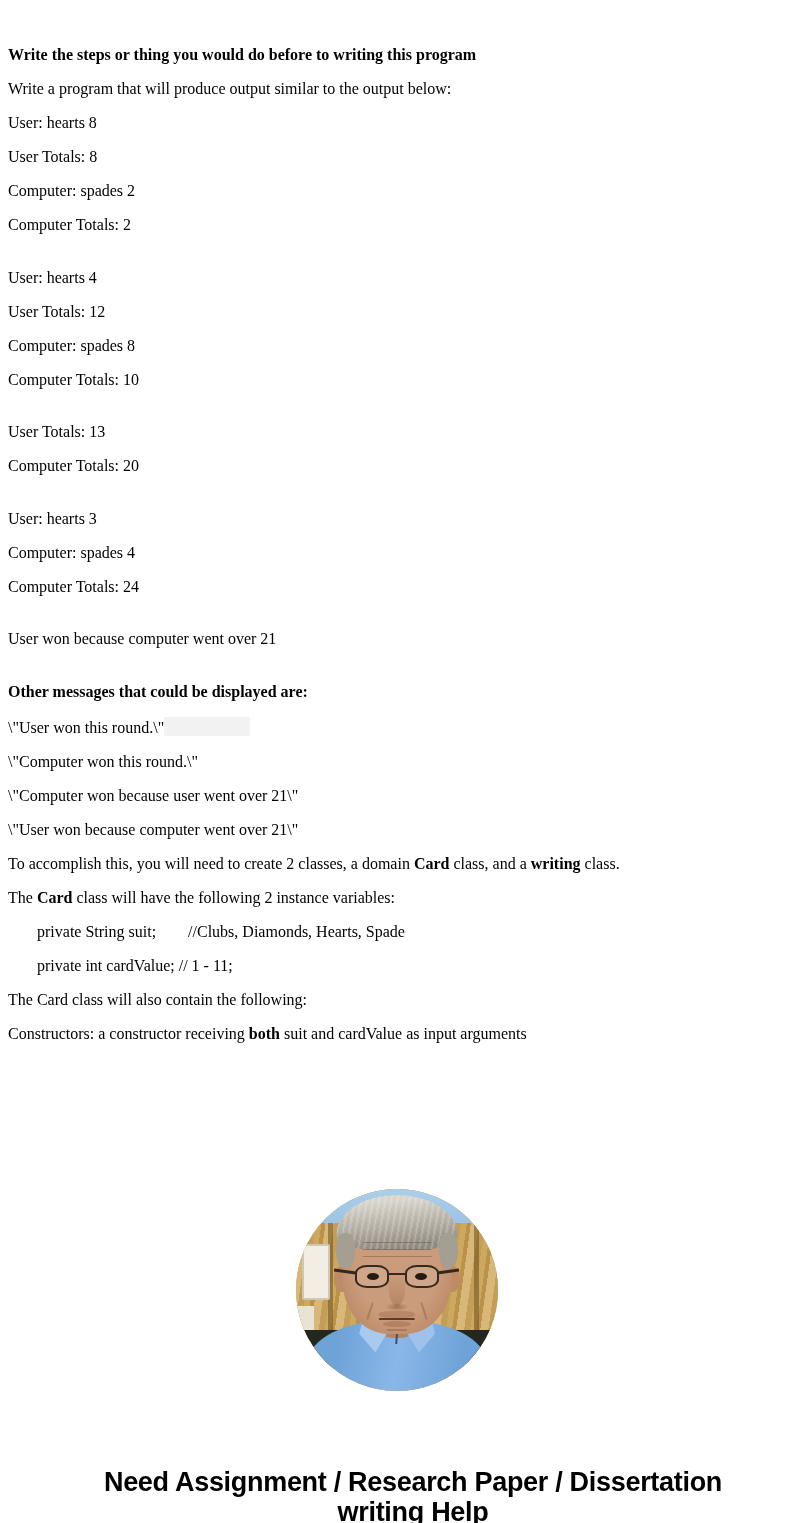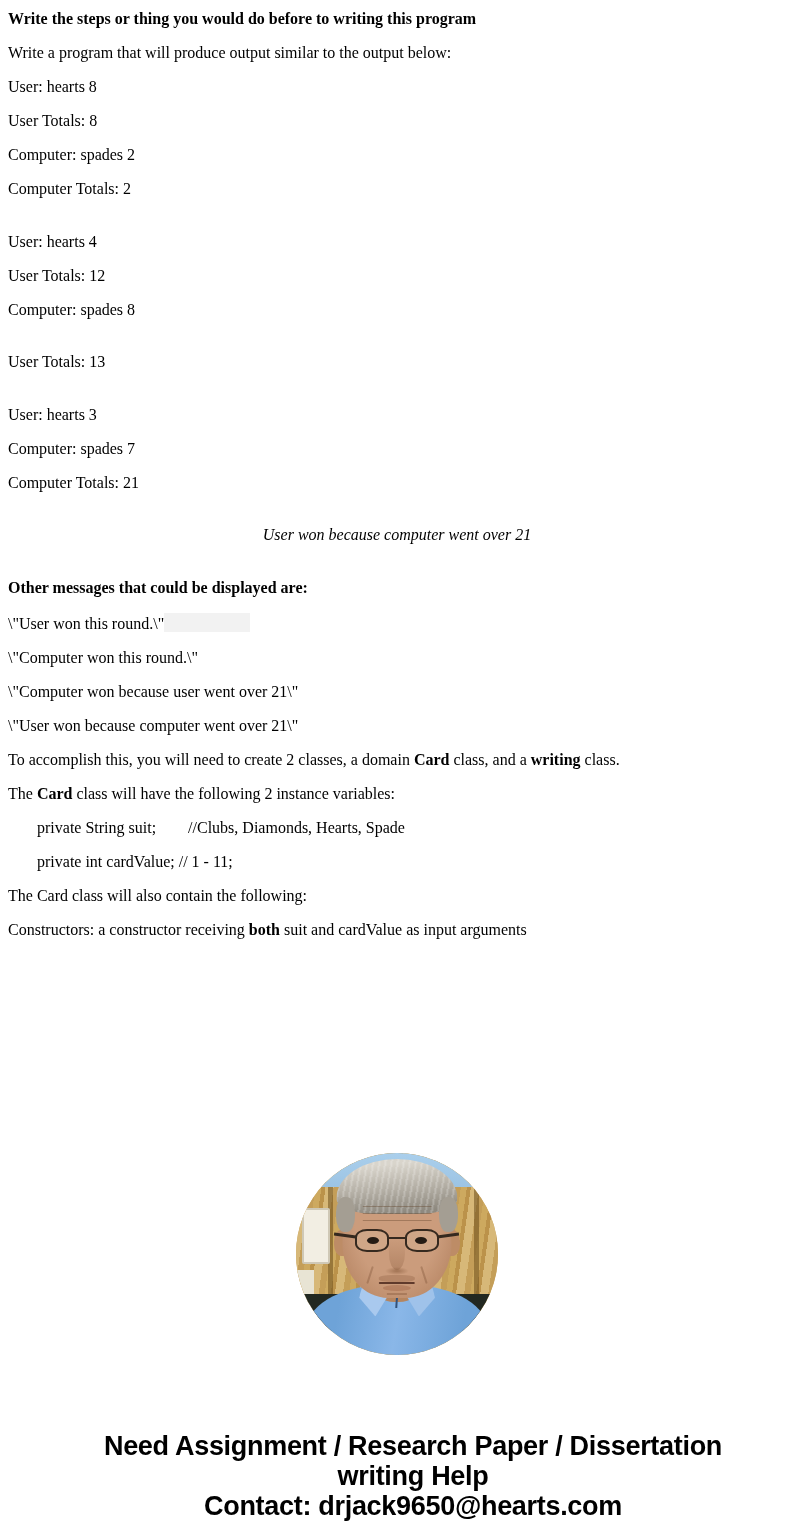--- a/index.html
+++ b/index.html
@@ -3,25 +3,25 @@
 <meta charset="utf-8">
 <style>
   html,body{margin:0;padding:0;}
   body{
     width:794px;height:1523px;overflow:hidden;background:#ffffff;
     font-family:"Liberation Serif", serif;color:#000;
   }
   
   .doc{
     height:1131px;overflow:hidden;padding:10px 8px 0 8px;box-sizing:border-box;
-    font-size:16px;line-height:18.5px;
+    font-size:16px;line-height:18.5px;margin-top:36px;
   }
   .doc p{margin:0 0 15.5px 0;}
   .doc p.bold{font-weight:bold;}
-  .doc p.italic{font-style:italic;text-align:center;}
+  .doc p.italic{}
   .doc p.indent{padding-left:29px;white-space:pre;}
   .doc .b{font-weight:bold;}
   .doc .hl{display:inline-block;width:86px;height:19px;background:#f2f2f2;vertical-align:text-bottom;}
   .doc .spacer{height:18.5px;}
   
   .photo-wrap{margin-top:22px;height:202px;text-align:center;}
   .portrait{
     position:relative;width:202px;height:202px;margin:0 auto;
     border-radius:50%;overflow:hidden;background:#c8a25e;
   }
@@ -92,26 +92,28 @@
     <p class="bold"><span class="b">Write the steps or thing you would do before to writing this program</span></p>
     <p><span>Write a program that will produce output similar to the output below:</span></p>
     <p><span>User: hearts 8</span></p>
     <p><span>User Totals: 8</span></p>
     <p><span>Computer: spades 2</span></p>
     <p><span>Computer Totals: 2</span></p>
     <div class="spacer"></div>
     <p><span>User: hearts 4</span></p>
     <p><span>User Totals: 12</span></p>
     <p><span>Computer: spades 8</span></p>
+    <p><span>Computer Totals: 10</span></p>
     <div class="spacer"></div>
     <p><span>User Totals: 13</span></p>
+    <p><span>Computer Totals: 20</span></p>
     <div class="spacer"></div>
     <p><span>User: hearts 3</span></p>
-    <p><span>Computer: spades 7</span></p>
-    <p><span>Computer Totals: 21</span></p>
+    <p><span>Computer: spades 4</span></p>
+    <p><span>Computer Totals: 24</span></p>
     <div class="spacer"></div>
     <p class="italic"><span>User won because computer went over 21</span></p>
     <div class="spacer"></div>
     <p class="bold"><span class="b">Other messages that could be displayed are:</span></p>
     <p><span>\"User won this round.\"</span><span class="hl"></span></p>
     <p><span>\"Computer won this round.\"</span></p>
     <p><span>\"Computer won because user went over 21\"</span></p>
     <p><span>\"User won because computer went over 21\"</span></p>
     <p><span>To accomplish this, you will need to create 2 classes, a domain </span><span class="b">Card</span><span> class, and a </span><span class="b">writing</span><span> class.</span></p>
     <p><span>The </span><span class="b">Card</span><span> class will have the following 2 instance variables:</span></p>

